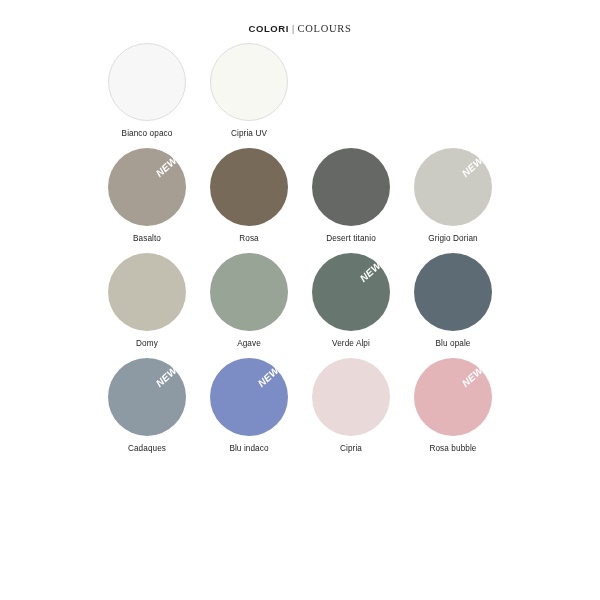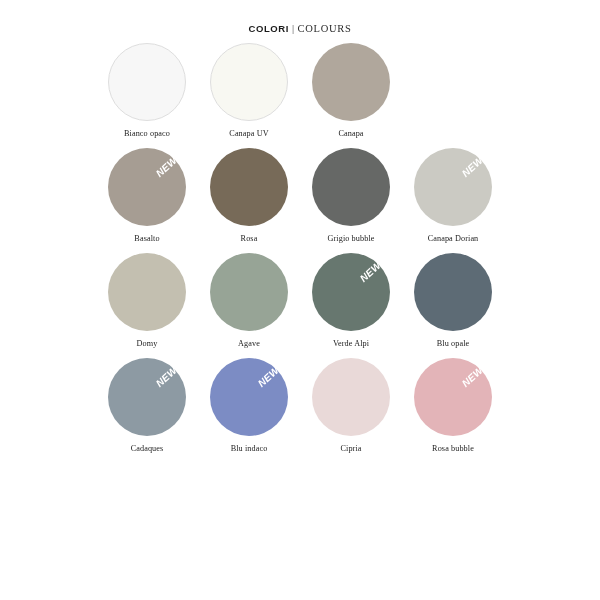--- a/index.html
+++ b/index.html
@@ -105,21 +105,21 @@
     font-size: 10px;
     letter-spacing: 0.3px;
     color: #ffffff;
     transform: rotate(-42deg);
     transform-origin: center center;
     pointer-events: none;
     line-height: 1;
   }
   .label {
     margin-top: 8px;
-    font-family: Liberation Serif, serif;
+    font-family: Liberation Sans, sans-serif;
     font-size: 8.2px;
     letter-spacing: 0.1px;
     color: #232323;
     text-align: center;
     white-space: nowrap;
   }
 </style>
 </head>
 <body>
 
@@ -136,55 +136,49 @@
         <div class="cell">
           <div class="swatch-wrap">
             <div class="swatch bordered" style="background: rgb(247, 247, 247);"></div>
           </div>
           <div class="label">Bianco opaco</div>
         </div>
         <div class="cell">
           <div class="swatch-wrap">
             <div class="swatch bordered" style="background: rgb(248, 248, 242);"></div>
           </div>
-          <div class="label">Canapa UV</div>
-        </div>
-        <div class="cell">
-          <div class="swatch-wrap">
-            <div class="swatch" style="background: rgb(176, 167, 156);"></div>
-          </div>
-          <div class="label">Canapa</div>
+          <div class="label">Cipria UV</div>
         </div>
       </div>
       <div class="row">
         <div class="cell">
           <div class="swatch-wrap">
             <div class="swatch" style="background: rgb(166, 157, 147);"></div>
             <div class="badge">NEW!</div>
           </div>
           <div class="label">Basalto</div>
         </div>
         <div class="cell">
           <div class="swatch-wrap">
             <div class="swatch" style="background: rgb(119, 106, 88);"></div>
           </div>
           <div class="label">Rosa</div>
         </div>
         <div class="cell">
           <div class="swatch-wrap">
             <div class="swatch" style="background: rgb(102, 104, 102);"></div>
           </div>
-          <div class="label">Grigio bubble</div>
+          <div class="label">Desert titanio</div>
         </div>
         <div class="cell">
           <div class="swatch-wrap">
             <div class="swatch" style="background: rgb(203, 202, 195);"></div>
             <div class="badge">NEW!</div>
           </div>
-          <div class="label">Canapa Dorian</div>
+          <div class="label">Grigio Dorian</div>
         </div>
       </div>
       <div class="row">
         <div class="cell">
           <div class="swatch-wrap">
             <div class="swatch" style="background: rgb(195, 191, 176);"></div>
           </div>
           <div class="label">Domy</div>
         </div>
         <div class="cell">

